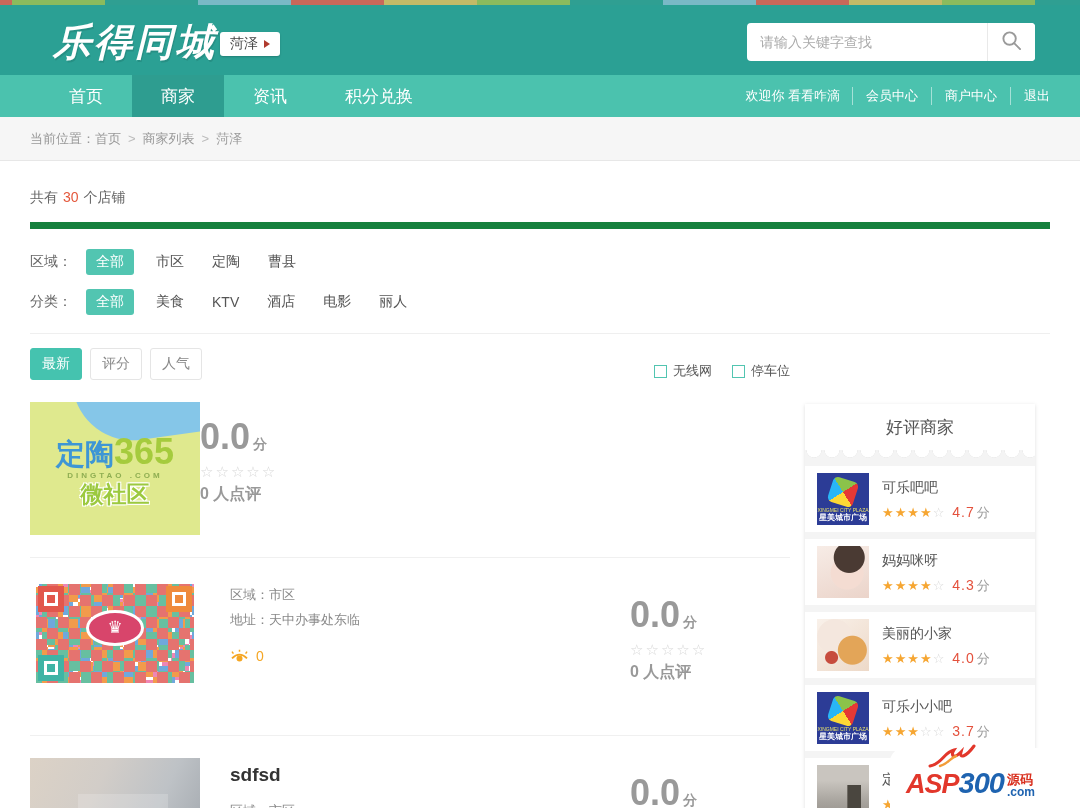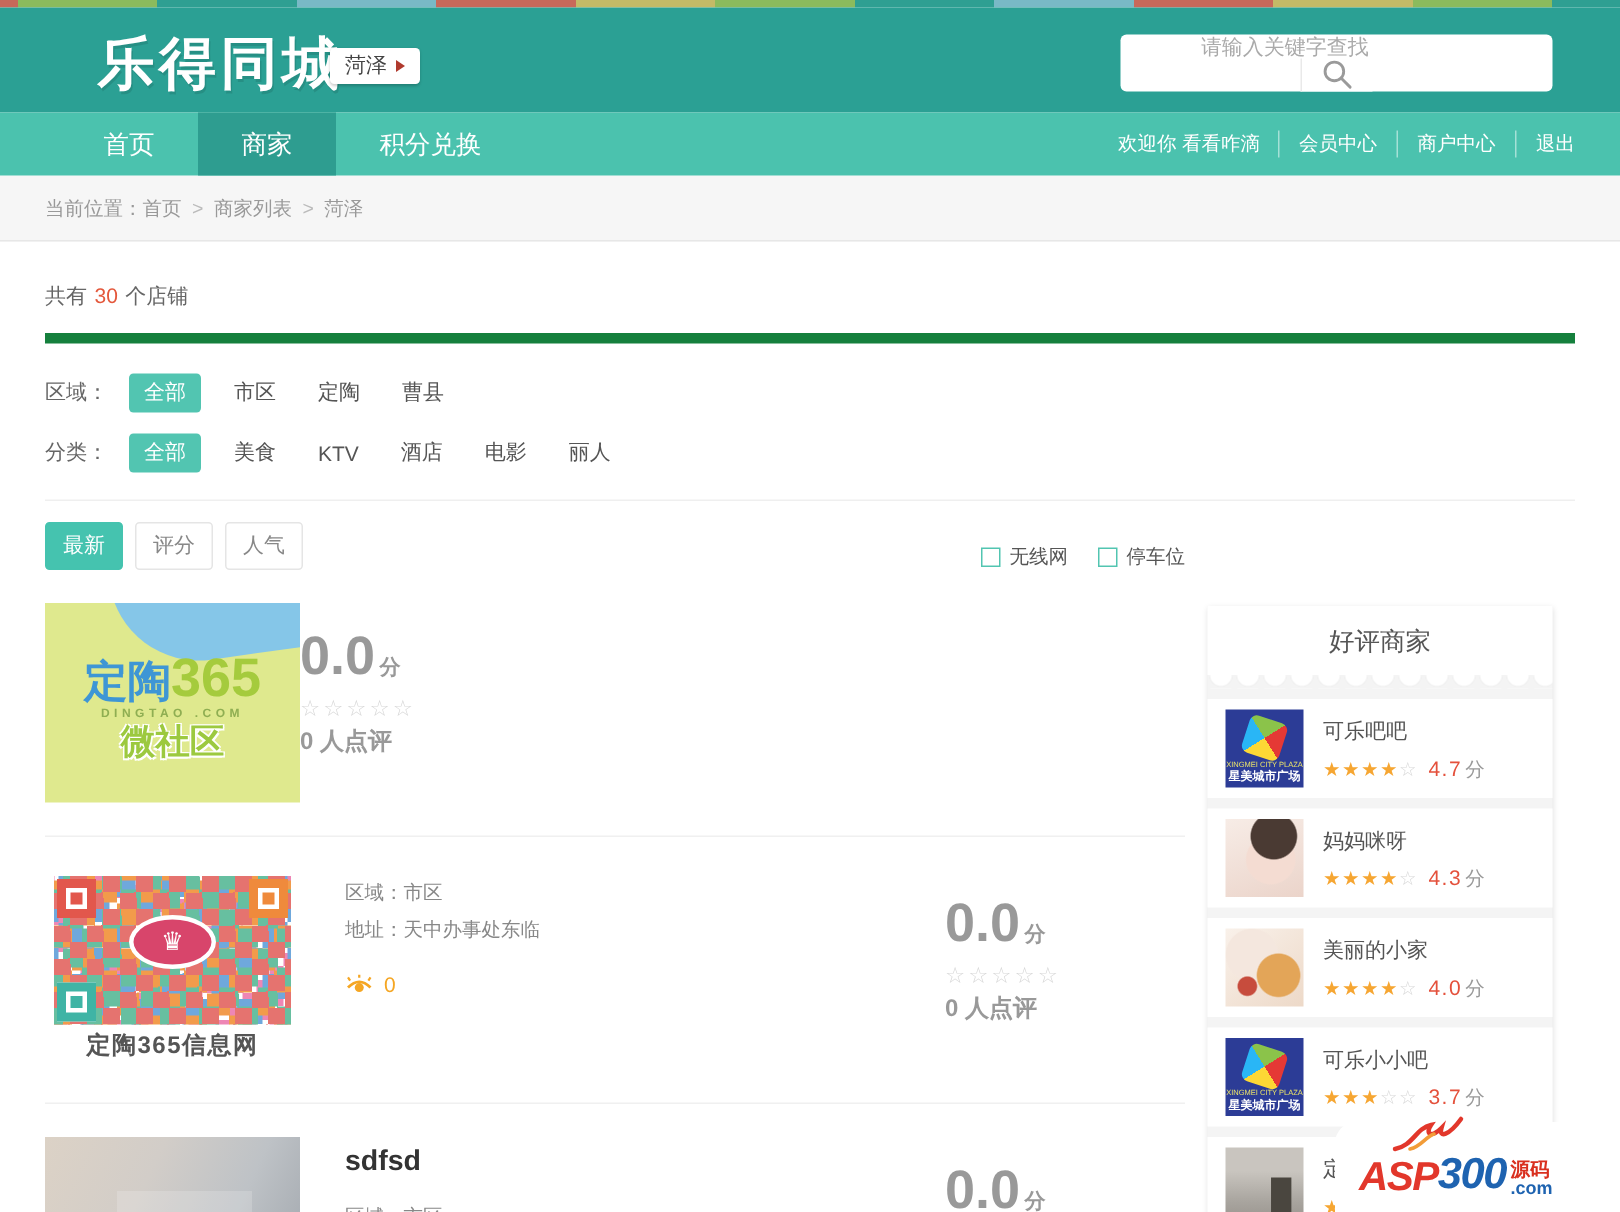--- a/index.html
+++ b/index.html
@@ -9,29 +9,29 @@
   
   .stripe { height:5px;
     background:linear-gradient(90deg,
       #C8685A 0 12px, #8BBB5D 12px 105px, #2F9F92 105px 198px, #79B9C6 198px 291px,
       #C8685A 291px 384px, #C4BA67 384px 477px, #8BBB5D 477px 570px, #2F9F92 570px 663px,
       #79B9C6 663px 756px, #C8685A 756px 849px, #C4BA67 849px 942px, #8BBB5D 942px 1035px,
       #2F9F92 1035px 1080px); }
 
   
   .header { height:70px; background:#2BA094; position:relative; }
-  .logo { position:absolute; left:65px; top:12px; font-size:38px; font-weight:bold; color:#fff;
-          letter-spacing:3px; text-shadow:1px 2px 0 rgba(0,0,0,.10); cursor:pointer; }
+  .logo { position:absolute; left:53px; top:12px; font-size:38px; font-weight:bold; color:#fff;
+          letter-spacing:3px; text-shadow:1px 2px 0 rgba(0,0,0,.10); cursor:pointer;font-style:italic; }
   .city-chip { position:absolute; left:220px; top:27px; background:#fff; border-radius:3px;
                padding:3px 10px; font-size:14px; color:#444; cursor:pointer;
                box-shadow:0 1px 2px rgba(0,0,0,.2); display:flex; align-items:center; }
   .city-arrow { display:inline-block; margin-left:6px; width:0; height:0;
                 border-left:6px solid #B03A2E; border-top:4px solid transparent; border-bottom:4px solid transparent; }
   .search { position:absolute; right:45px; top:18px; width:288px; height:38px; background:#fff;
-            border-radius:4px; display:flex; align-items:center; overflow:hidden;flex-direction:column; }
+            border-radius:4px; display:flex; align-items:center; overflow:hidden; }
   .search input { flex:1; border:0; outline:0; padding:0 13px; font-size:14px; color:#666; background:transparent; }
   .search input::placeholder { color:#aaa; }
   .search-btn { width:48px; height:100%; border-left:1px solid #e9e9e9; display:flex; align-items:center;
                 justify-content:center; cursor:pointer; background:#fff; }
 
   
   .nav { height:42px; background:#4BC2AE; display:flex; align-items:stretch; padding-left:40px; position:relative; }
   .nav-item { color:#fff; font-size:17px; display:flex; align-items:center; padding:0 29px; cursor:pointer; }
   .nav-item.active { background:#2E9D90; }
   .nav-right { position:absolute; right:30px; top:0; height:100%; display:flex; align-items:center;
@@ -183,20 +183,21 @@
           <line x1="14" y1="14" x2="20" y2="20" stroke="#9a9a9a" stroke-width="2" stroke-linecap="round"></line>
         </svg>
       </span>
     </div>
   </div>
 </div>
 
 <div class="nav">
   <div class="nav-item">首页</div>
   <div class="nav-item active">商家</div>
+  <div class="nav-item">资讯</div>
   <div class="nav-item">积分兑换</div>
   <div class="nav-right">
     <span class="welcome">欢迎你 看看咋滴</span>
     <span class="ulink">会员中心</span>
     <span class="ulink">商户中心</span>
     <span class="ulink">退出</span>
   </div>
 </div>
 
 <div class="crumbs">
@@ -269,21 +270,20 @@
         </div>
       </div>
 
       <div class="listing">
         <div class="l-img img-qr">
           <div class="qr-grid"></div>
           <div class="qr-f qr-f1"></div>
           <div class="qr-f qr-f2"></div>
           <div class="qr-f qr-f3"></div>
           <div class="qr-crown">♛</div>
-          <div class="qr-cap">定陶365信息网</div>
         </div>
         <div class="l-info">
           <div class="l-line"><span>区域：</span><span>市区</span></div>
           <div class="l-line"><span>地址：</span><span>天中办事处东临</span></div>
           <div class="l-views">
             <svg width="19" height="15" viewBox="0 0 20 16">
               <path d="M2 10 Q10 2 18 10" fill="none" stroke="#F5A623" stroke-width="2"></path>
               <circle cx="10" cy="10" r="3.2" fill="#F5A623"></circle>
               <path d="M3.5 5 L2 2.8 M10 3 L10 0.8 M16.5 5 L18 2.8" stroke="#F5A623" stroke-width="1.6"></path>
             </svg>

